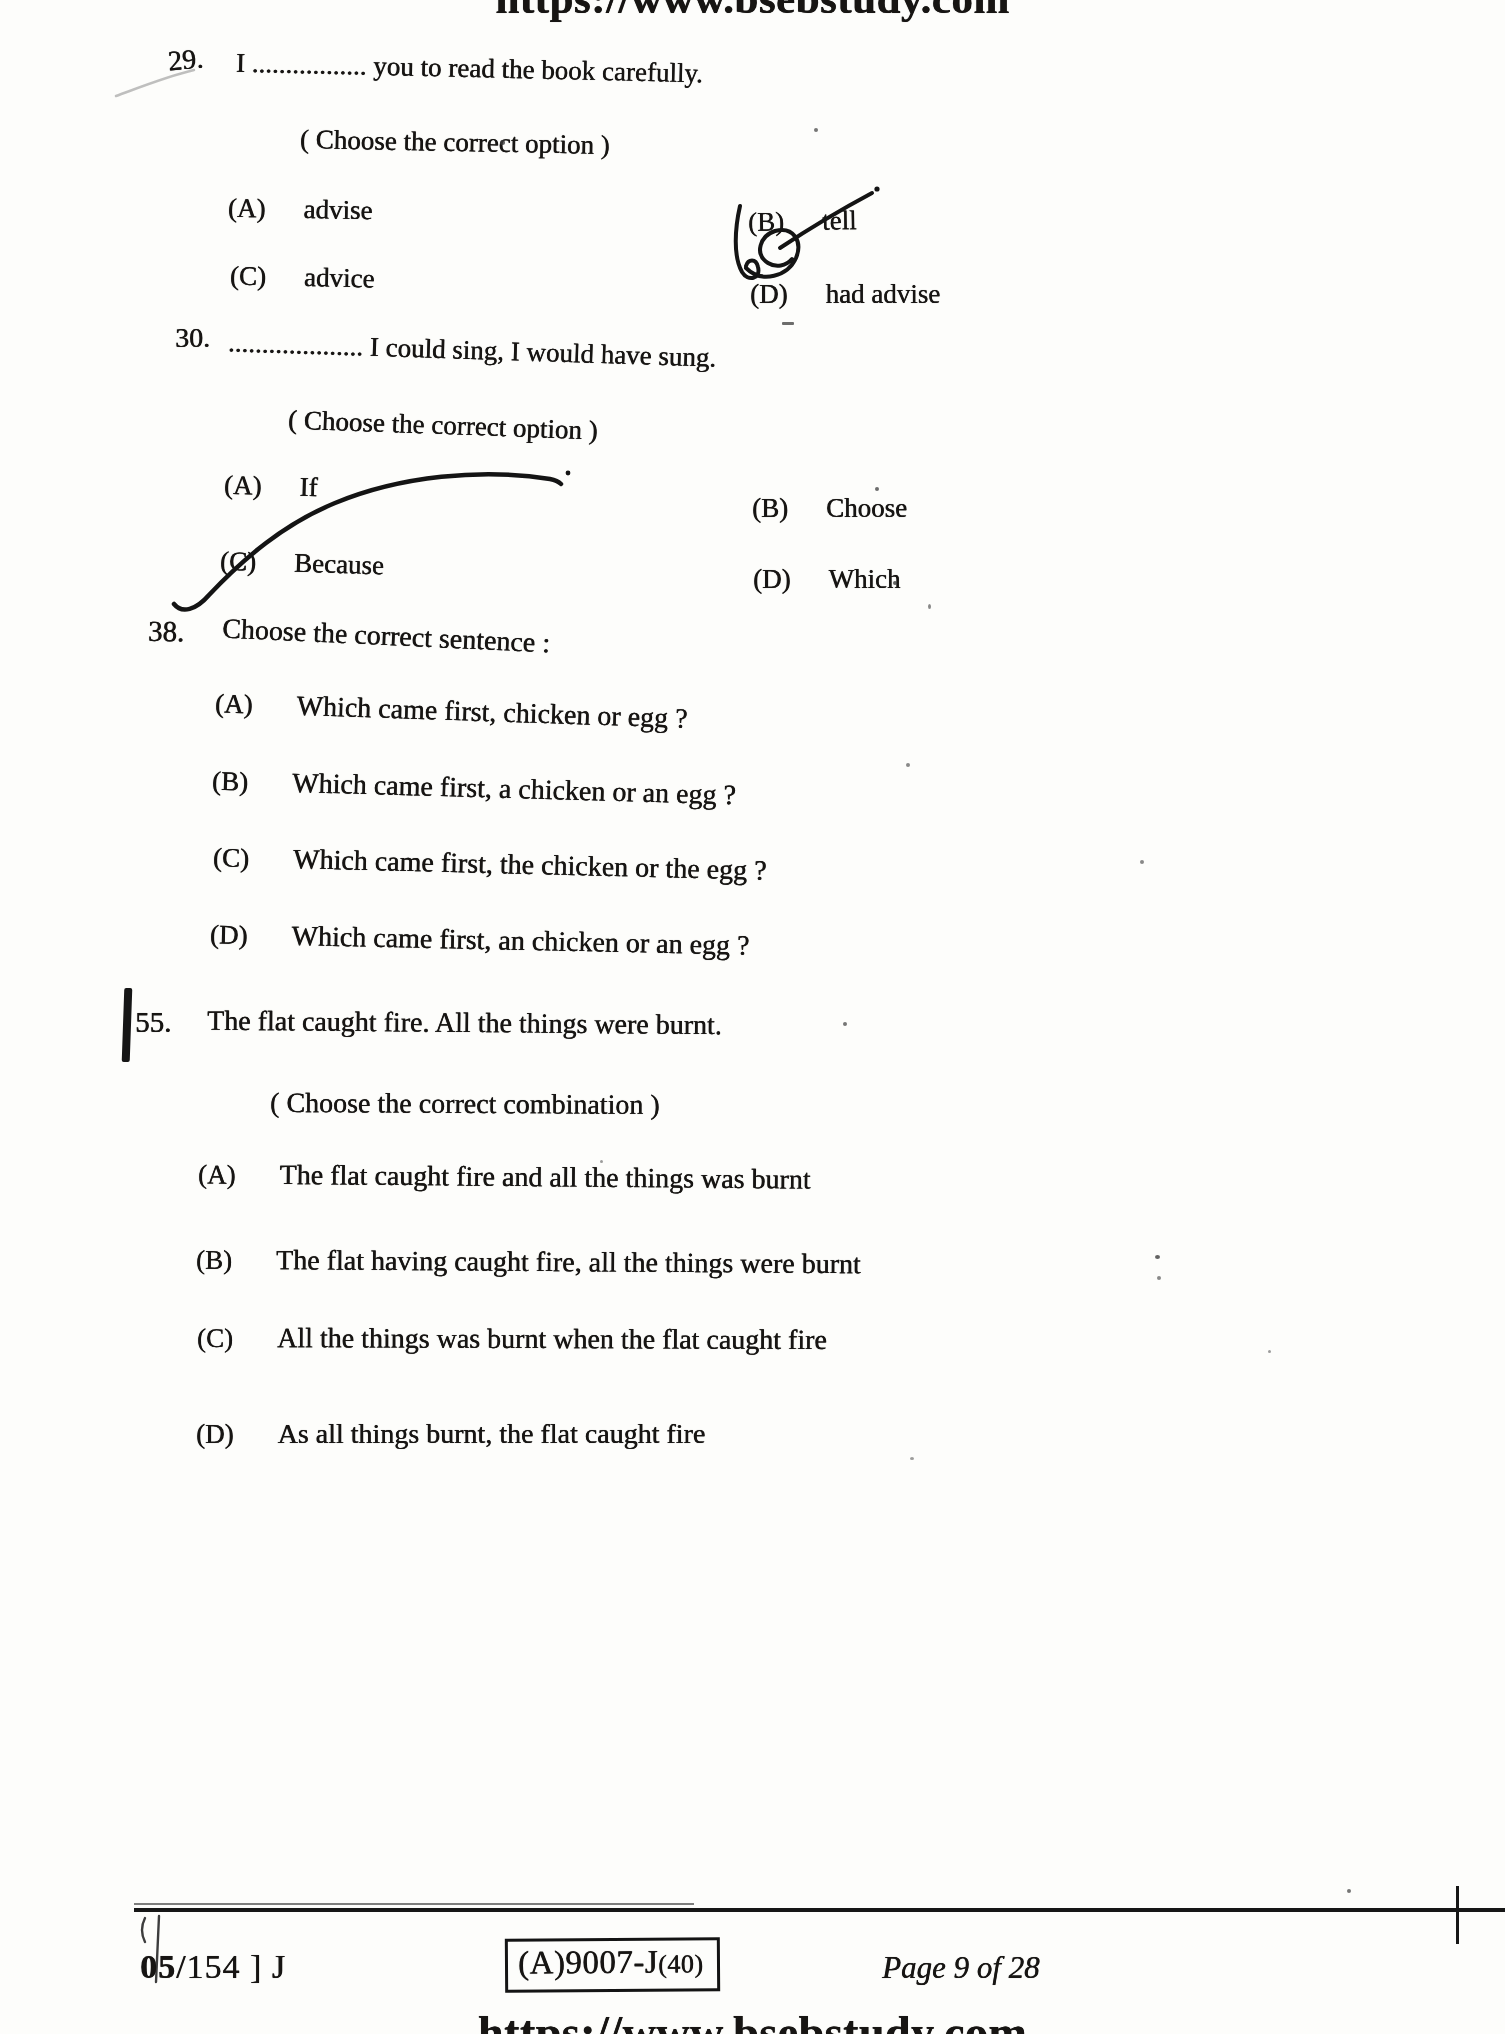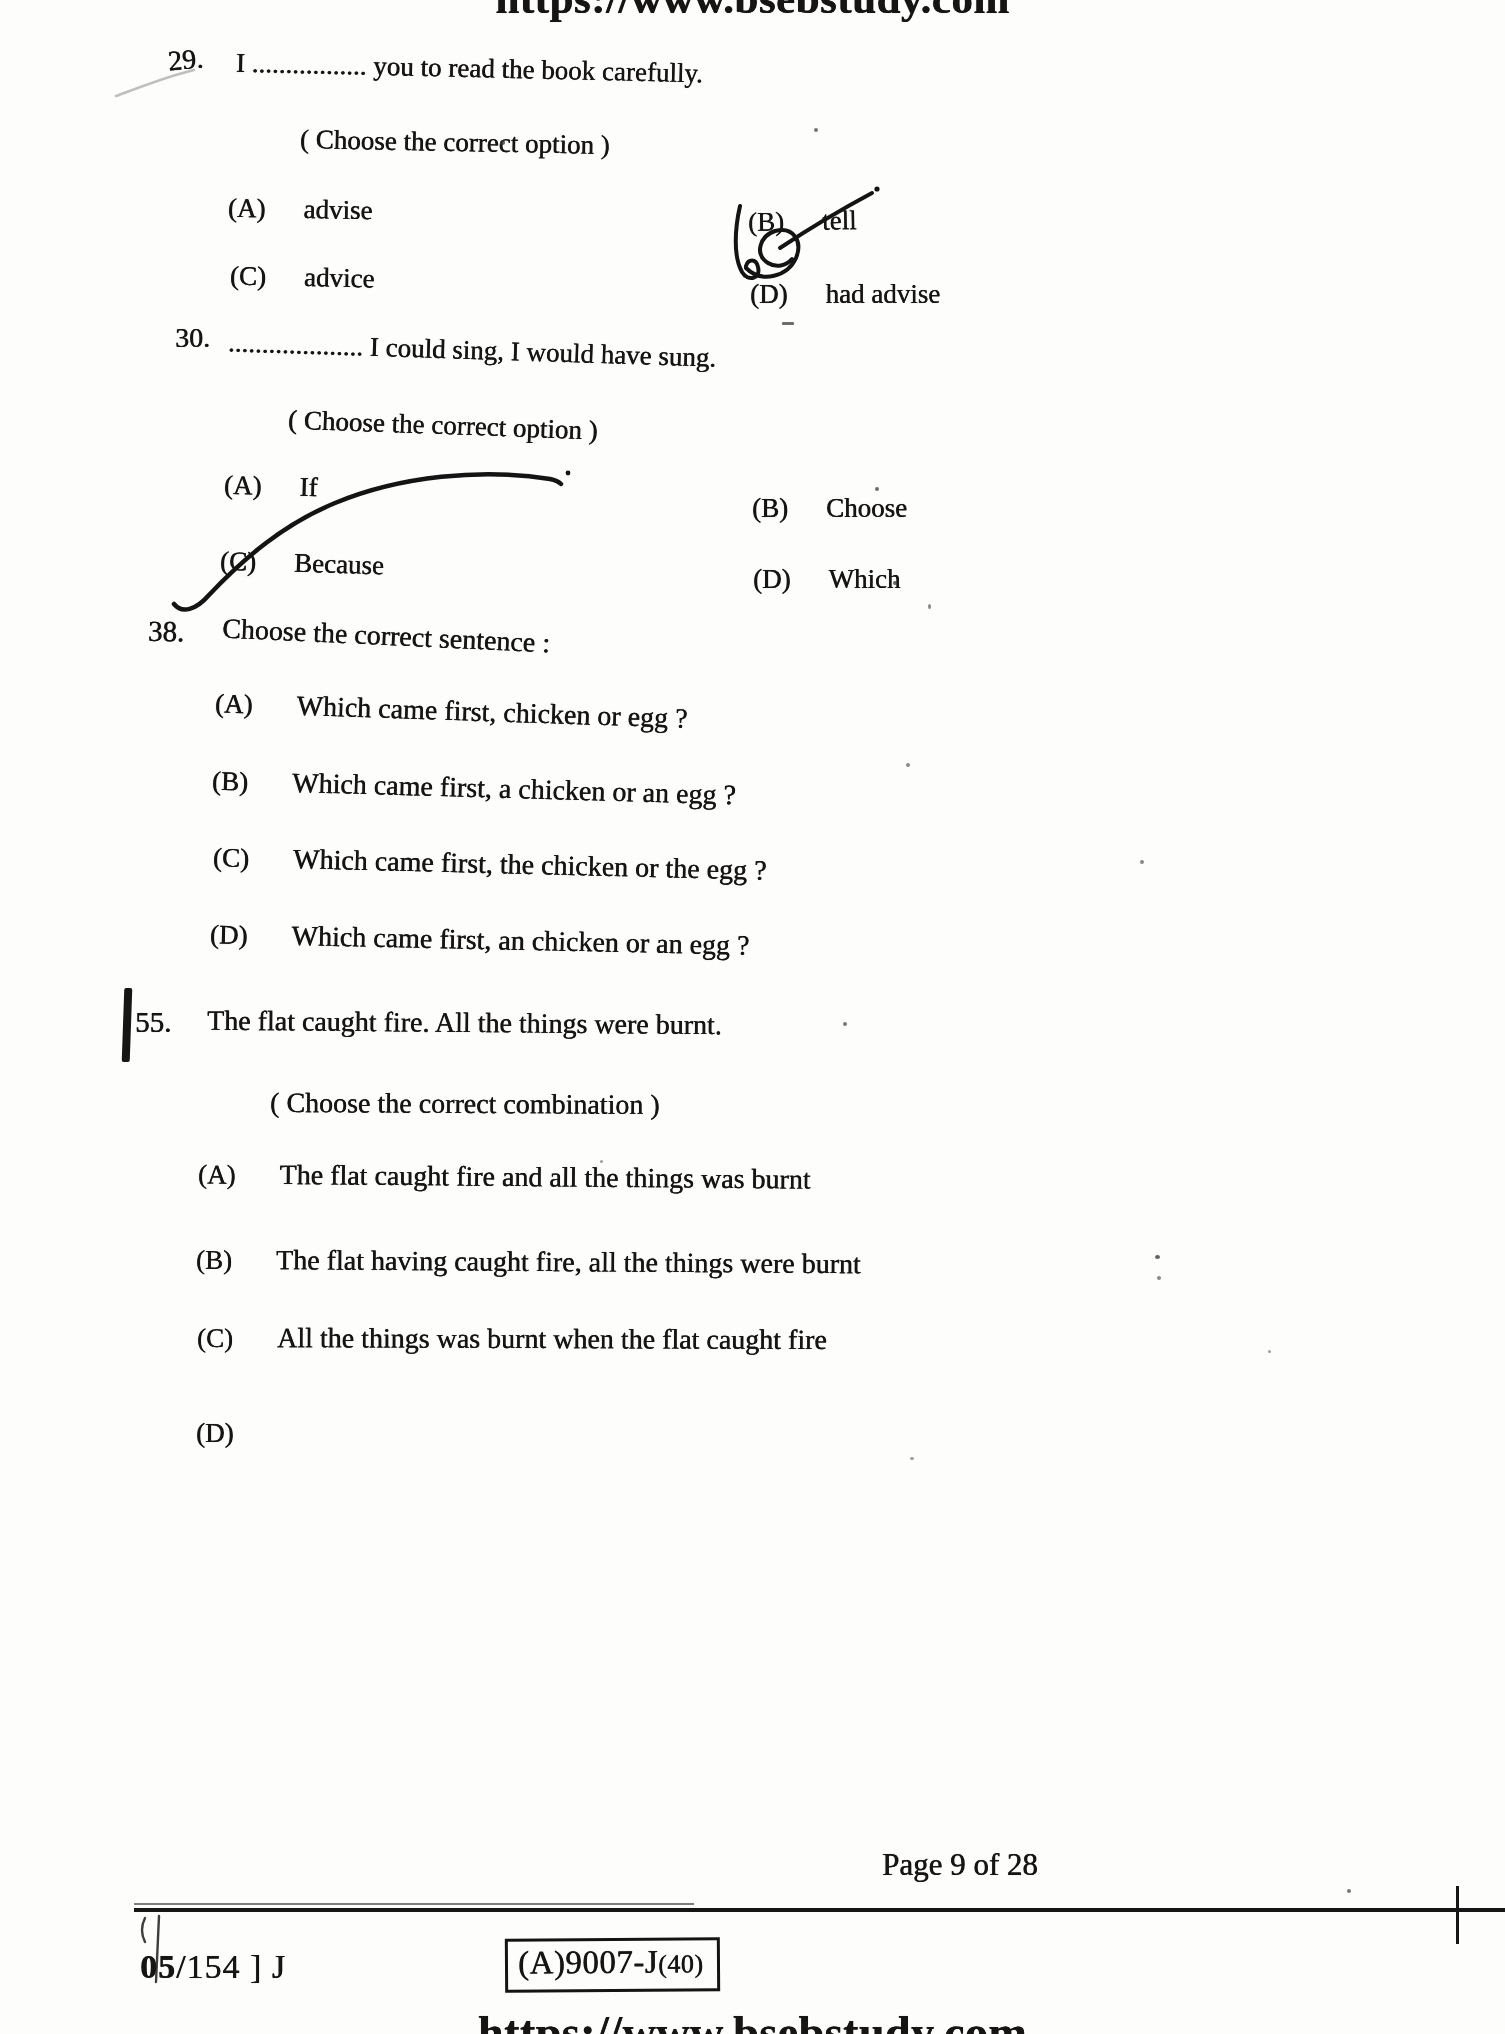--- a/index.html
+++ b/index.html
@@ -142,40 +142,41 @@
 <div class="abs opt wide ink" style="left:196px;top:1246px;transform:rotate(0.4deg);">
   <span class="lbl">(B)</span>
   <span class="txt">The flat having caught fire, all the things were burnt</span>
 </div>
 <div class="abs opt wide ink" style="left:197px;top:1323px;transform:rotate(0.2deg);">
   <span class="lbl">(C)</span>
   <span class="txt">All the things was burnt when the flat caught fire</span>
 </div>
 <div class="abs opt wide ink" style="left:196px;top:1418px;">
   <span class="lbl">(D)</span>
+  <span class="txt">As all things burnt, the flat caught fire</span>
 </div>
 
 <div class="abs rule" style="left:134px;top:1903px;width:560px;height:2px;opacity:.55;"></div>
 <div class="abs rule" style="left:134px;top:1908px;width:1371px;height:4px;"></div>
 <div class="abs rule" style="left:1456px;top:1886px;width:3px;height:58px;"></div>
 
 <div class="abs mark" style="left:135px;top:1912px;">
   <svg width="60" height="80" viewBox="0 0 60 80">
     <g fill="none" stroke="#1c1c1c" stroke-width="2.4" stroke-linecap="round" opacity=".85">
       <path d="M10 6 C 6 14 6 22 10 30"></path>
       <path d="M24 4 L 21 70"></path>
     </g>
   </svg>
 </div>
 
 <div class="abs ink footer-left" style="left:140px;top:1948px;"><b>05</b><span>/154 ] J</span></div>
 
 <div class="abs ink code-box" style="left:505px;top:1938px;transform:rotate(-0.4deg);"><span>(A)9007-J</span><span class="code-sub">(40)</span></div>
 
-<div class="abs ink page-info" style="left:882px;top:1847px;">Page 9 of 28</div>
+<div class="abs ink page-info" style="left:882px;top:1950px;font-style:italic;">Page 9 of 28</div>
 
 <div class="abs url ink" style="left:0;top:2006px;font-size:46px;">https://www.bsebstudy.com</div>
 
 <div class="speck" style="left:500px;top:140px;width:5px;height:5px;opacity:.8;"></div>
 <div class="speck" style="left:814px;top:128px;width:4px;height:4px;opacity:.7;"></div>
 <div class="speck" style="left:875px;top:487px;width:4px;height:4px;opacity:.75;"></div>
 <div class="speck" style="left:893px;top:581px;width:4px;height:4px;opacity:.8;"></div>
 <div class="speck" style="left:928px;top:604px;width:3px;height:5px;opacity:.6;"></div>
 <div class="speck" style="left:906px;top:763px;width:4px;height:4px;opacity:.6;"></div>
 <div class="speck" style="left:1140px;top:860px;width:4px;height:4px;opacity:.6;"></div>

